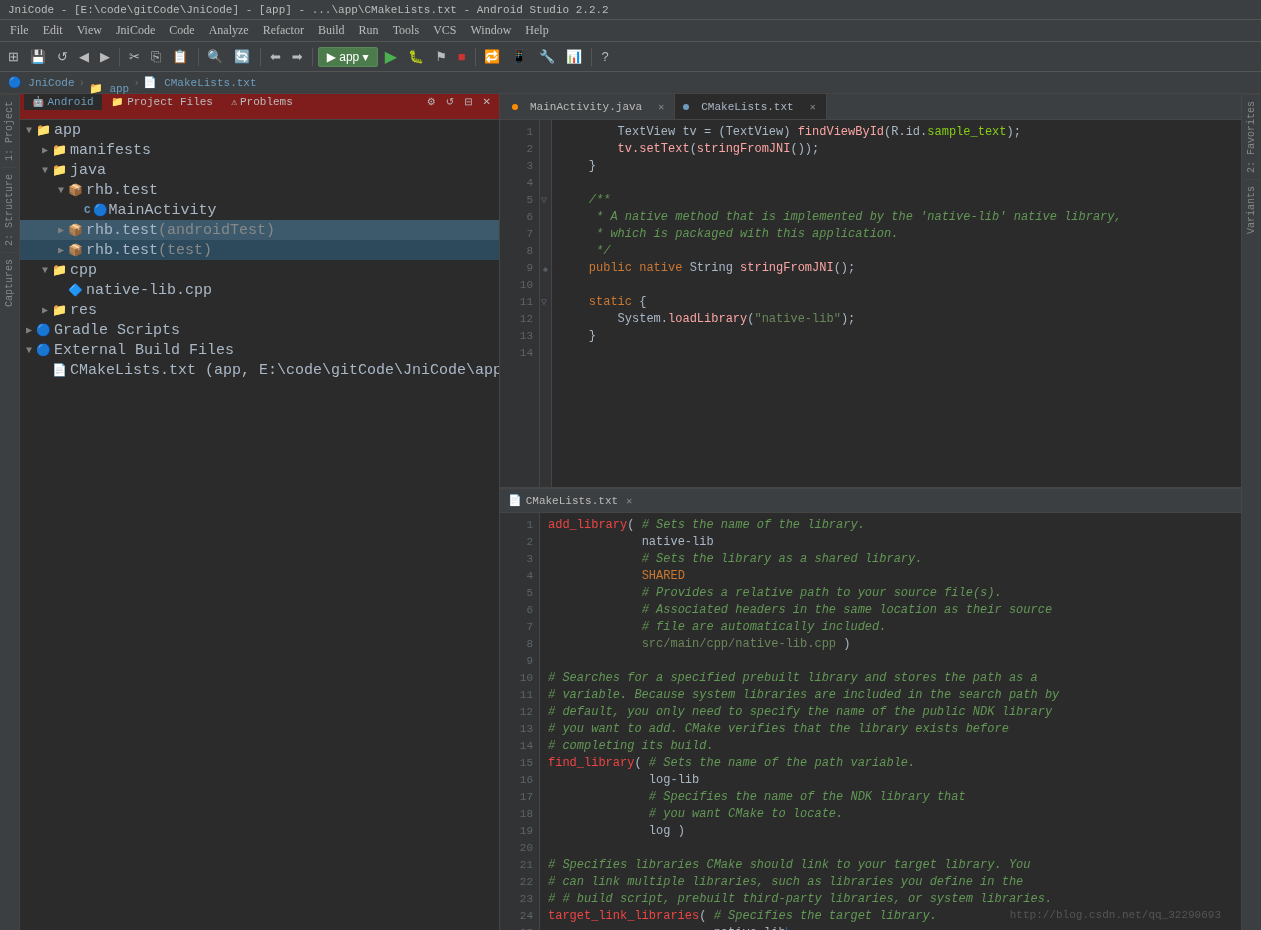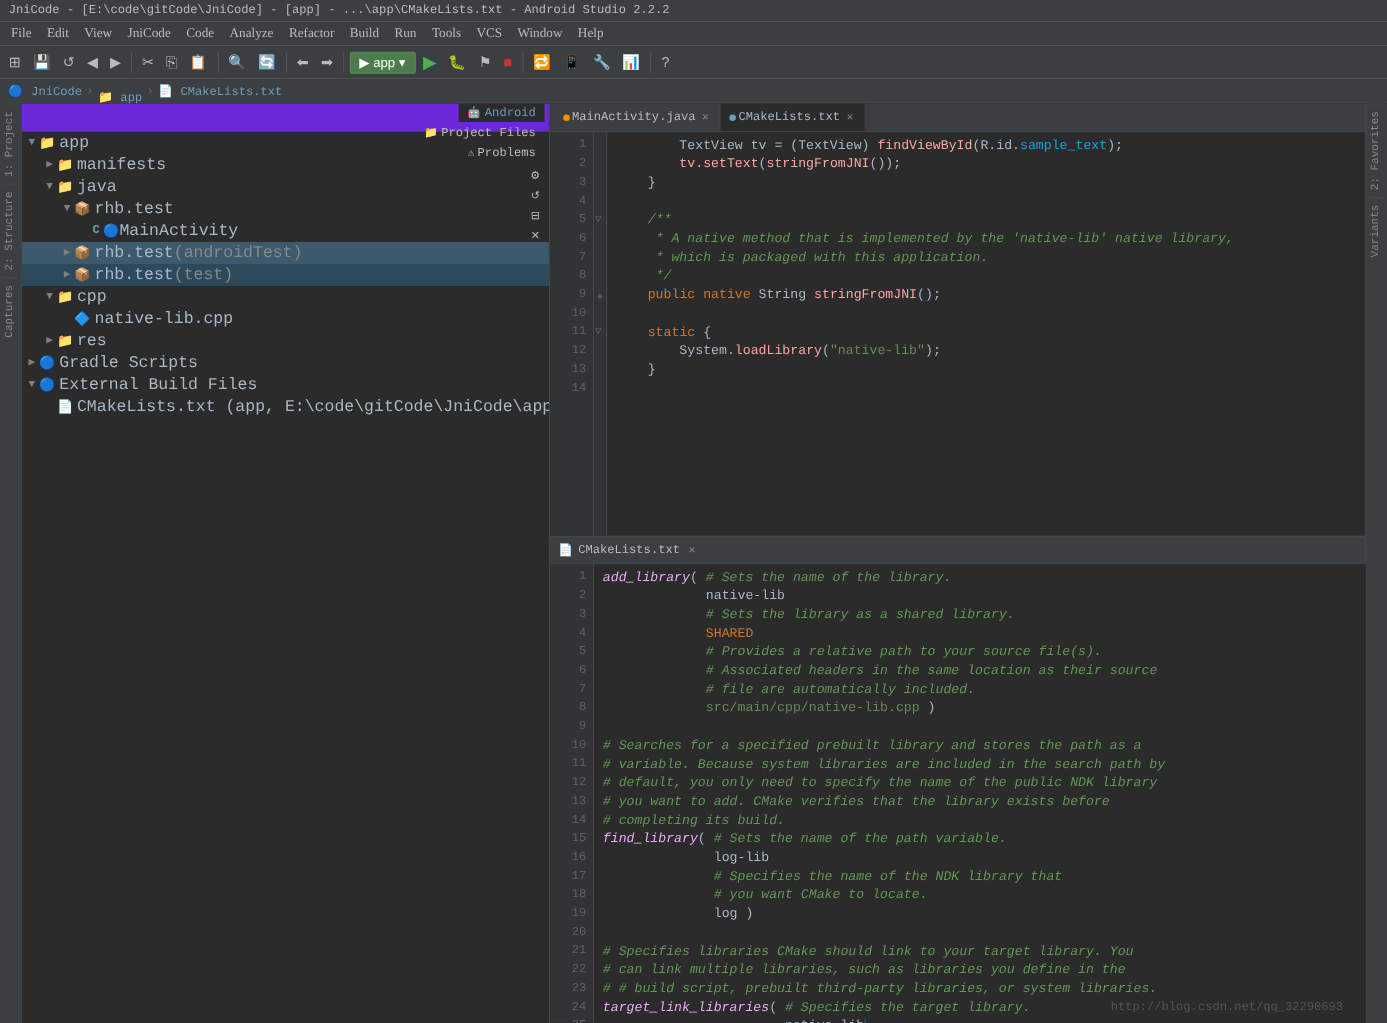--- a/index.html
+++ b/index.html
@@ -104,28 +104,27 @@
     
     #project-panel {
       width: 480px;
       background: #2b2b2b;
       display: flex;
       flex-direction: column;
       border-right: 1px solid #454545;
     }
 
     #project-tabs {
-      background: #6d28d9;
-      display: flex;
-      align-items: flex-end;
+      background: #7f1d1d;
+      display: flex;
+      align-items: flex-start;
       height: 26px;
       border-bottom: 1px solid #454545;
       padding: 0 4px;
       gap: 2px;
-      flex-direction: column;
     }
     .proj-tab {
       font-size: 11px;
       padding: 2px 8px;
       cursor: pointer;
       color: #bbb;
       border-radius: 2px 2px 0 0;
     }
     .proj-tab.active {
       background: #2b2b2b;
@@ -175,21 +174,21 @@
     }
     .editor-tab {
       display: flex;
       align-items: center;
       font-size: 11px;
       padding: 2px 10px 2px 8px;
       cursor: pointer;
       color: #bbb;
       border-right: 1px solid #454545;
       height: 100%;
-      gap: 2px;
+      gap: 12px;
     }
     .editor-tab.active { background: #2b2b2b; color: #a9b7c6; }
     .tab-close { font-size: 10px; color: #888; margin-left: 4px; }
     .tab-dot { width: 6px; height: 6px; border-radius: 50%; display: inline-block; }
     .tab-dot-orange { background: #ff8c00; }
     .tab-dot-blue { background: #6d9cbe; }
 
     
     #editor-split {
       flex: 1;
@@ -253,21 +252,21 @@
       white-space: pre;
       overflow: visible;
     }
 
     
     .kw { color: #cc7832; margin-top: 28px; } 
     .cm-doc { color: #629755; font-style: italic; }
     .str { color: #6a8759; } 
     .fn { color: #fca5a5; font-family: Liberation Mono, monospace; } 
     .type { color: #a9b7c6; }
-    .cmake-fn { color: #f0abfc; font-style: italic; }
+    .cmake-fn { color: #ef4444; }
     .cmake-comment { color: #629755; font-style: italic; }
     .cmake-string { color: #6a8759; }
 
     
     .fold-marker {
       color: #606366;
       font-size: 10px;
       cursor: pointer;
       user-select: none;
     }
@@ -513,21 +512,21 @@
             <div style="height:17px"></div>
             <div style="height:17px"></div>
             <div class="fold-marker">▽</div>
             <div style="height:17px"></div>
             <div style="height:17px"></div>
             <div style="height:17px"></div>
             <div style="height:17px; color:#606366; text-align:center; font-size:9px; padding-top:2px;">◈</div>
             <div style="height:17px"></div>
             <div class="fold-marker">▽</div>
           </div>
-          <div class="code-content"><span class="type">        TextView tv = (TextView) </span><span class="fn">findViewById</span><span class="type">(R.id.</span><span style="color:#0ea5e9;">sample_text</span><span class="type">);</span>
+          <div class="code-content"><span class="type">        TextView tv = (TextView) </span><span class="fn">findViewById</span><span class="type">(R.id.</span><span style="color:#84cc16;">sample_text</span><span class="type">);</span>
         <span class="fn">tv.setText</span><span class="type">(</span><span class="fn">stringFromJNI</span><span class="type">());</span>
     <span class="type">}</span>
 
     <span class="cm-doc">/**</span>
 <span class="cm-doc">     * A native method that is implemented by the 'native-lib' native library,</span>
 <span class="cm-doc">     * which is packaged with this application.</span>
 <span class="cm-doc">     */</span>
     <span class="kw">public native</span> String <span class="fn">stringFromJNI</span>();
 
     <span class="kw">static</span> {

